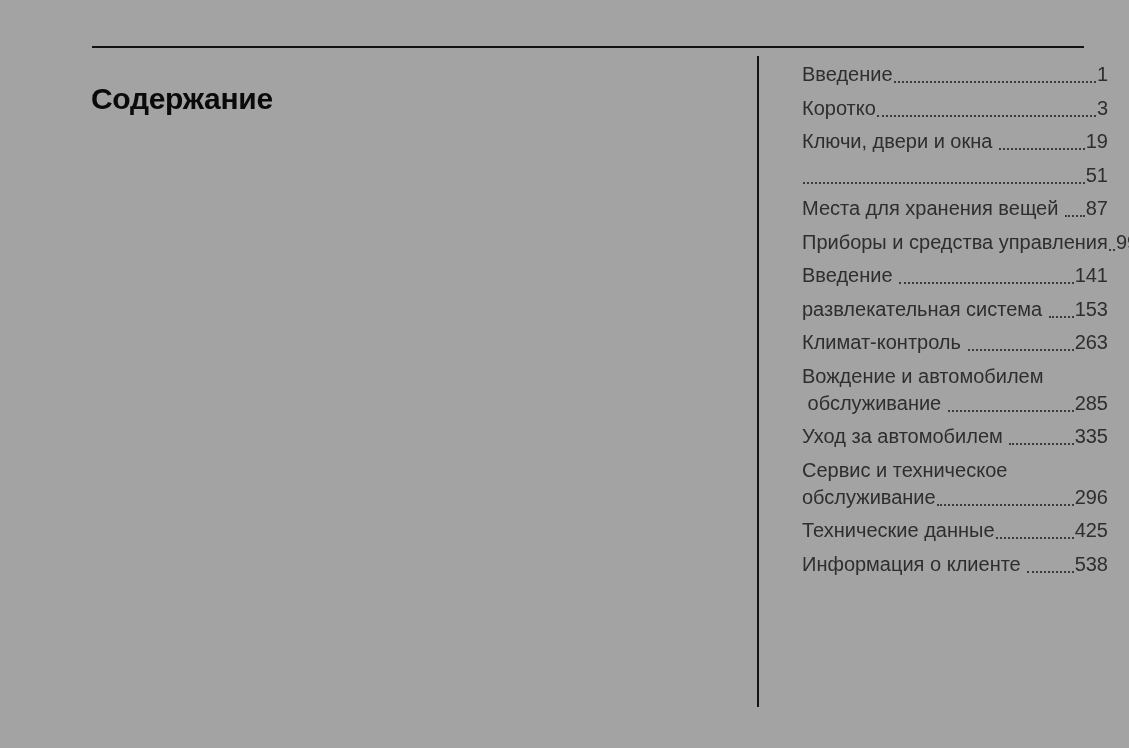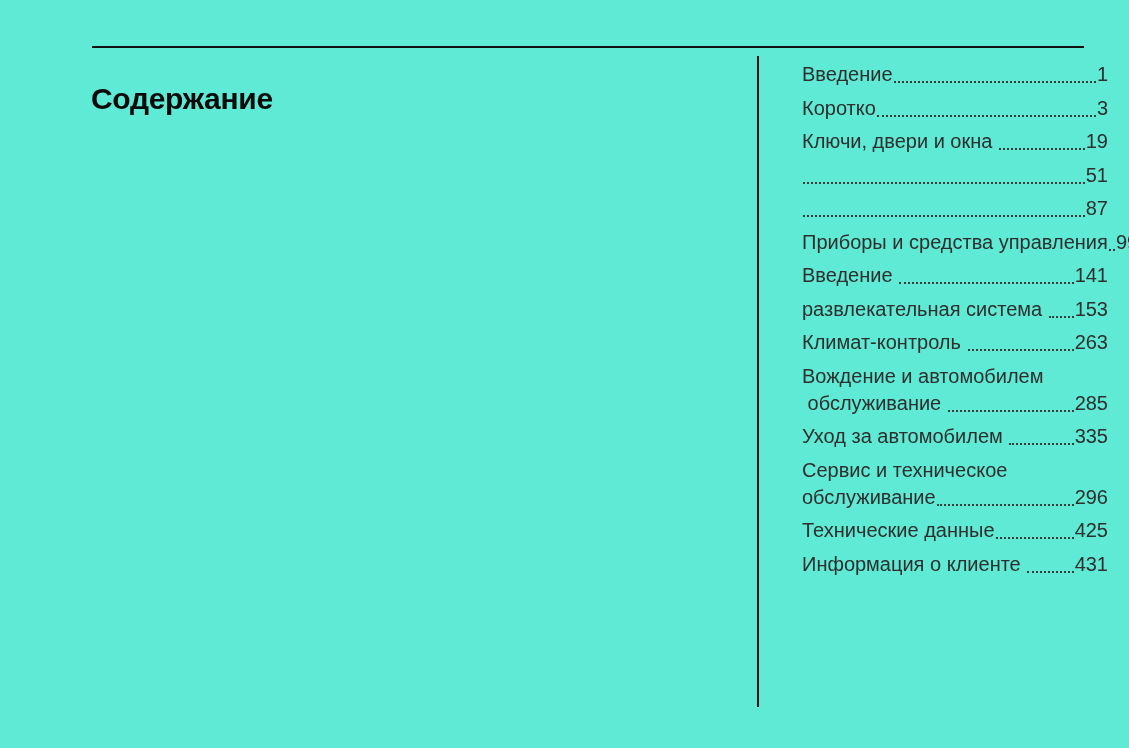--- a/index.html
+++ b/index.html
@@ -4,21 +4,21 @@
 <style>
   html, body {
     margin: 0;
     padding: 0;
     background: #ffffff;
   }
   .page {
     position: relative;
     width: 1129px;
     height: 748px;
-    background: #5eead4;
+    background: #a3a3a3;
     overflow: hidden;
     font-family: "Liberation Sans", "DejaVu Sans", sans-serif;
   }
   .top-rule {
     position: absolute;
     left: 92px;
     top: 46px;
     width: 992px;
     height: 2px;
     background: #111111;
@@ -102,20 +102,21 @@
         </div>
       </div>
       <div class="toc-entry">
         <div class="toc-line">
           <span class="toc-leader"></span>
           <span class="toc-page">51</span>
         </div>
       </div>
       <div class="toc-entry">
         <div class="toc-line">
+          <span class="toc-label">Места для хранения вещей </span>
           <span class="toc-leader"></span>
           <span class="toc-page">87</span>
         </div>
       </div>
       <div class="toc-entry">
         <div class="toc-line">
           <span class="toc-label">Приборы и средства управления </span>
           <span class="toc-leader"></span>
           <span class="toc-page">99</span>
         </div>
@@ -172,17 +173,17 @@
         <div class="toc-line">
           <span class="toc-label">Технические данные</span>
           <span class="toc-leader"></span>
           <span class="toc-page">425</span>
         </div>
       </div>
       <div class="toc-entry">
         <div class="toc-line">
           <span class="toc-label">Информация о клиенте </span>
           <span class="toc-leader"></span>
-          <span class="toc-page">431</span>
+          <span class="toc-page">538</span>
         </div>
       </div>
     </div>
 </div>
 
 </body></html>

